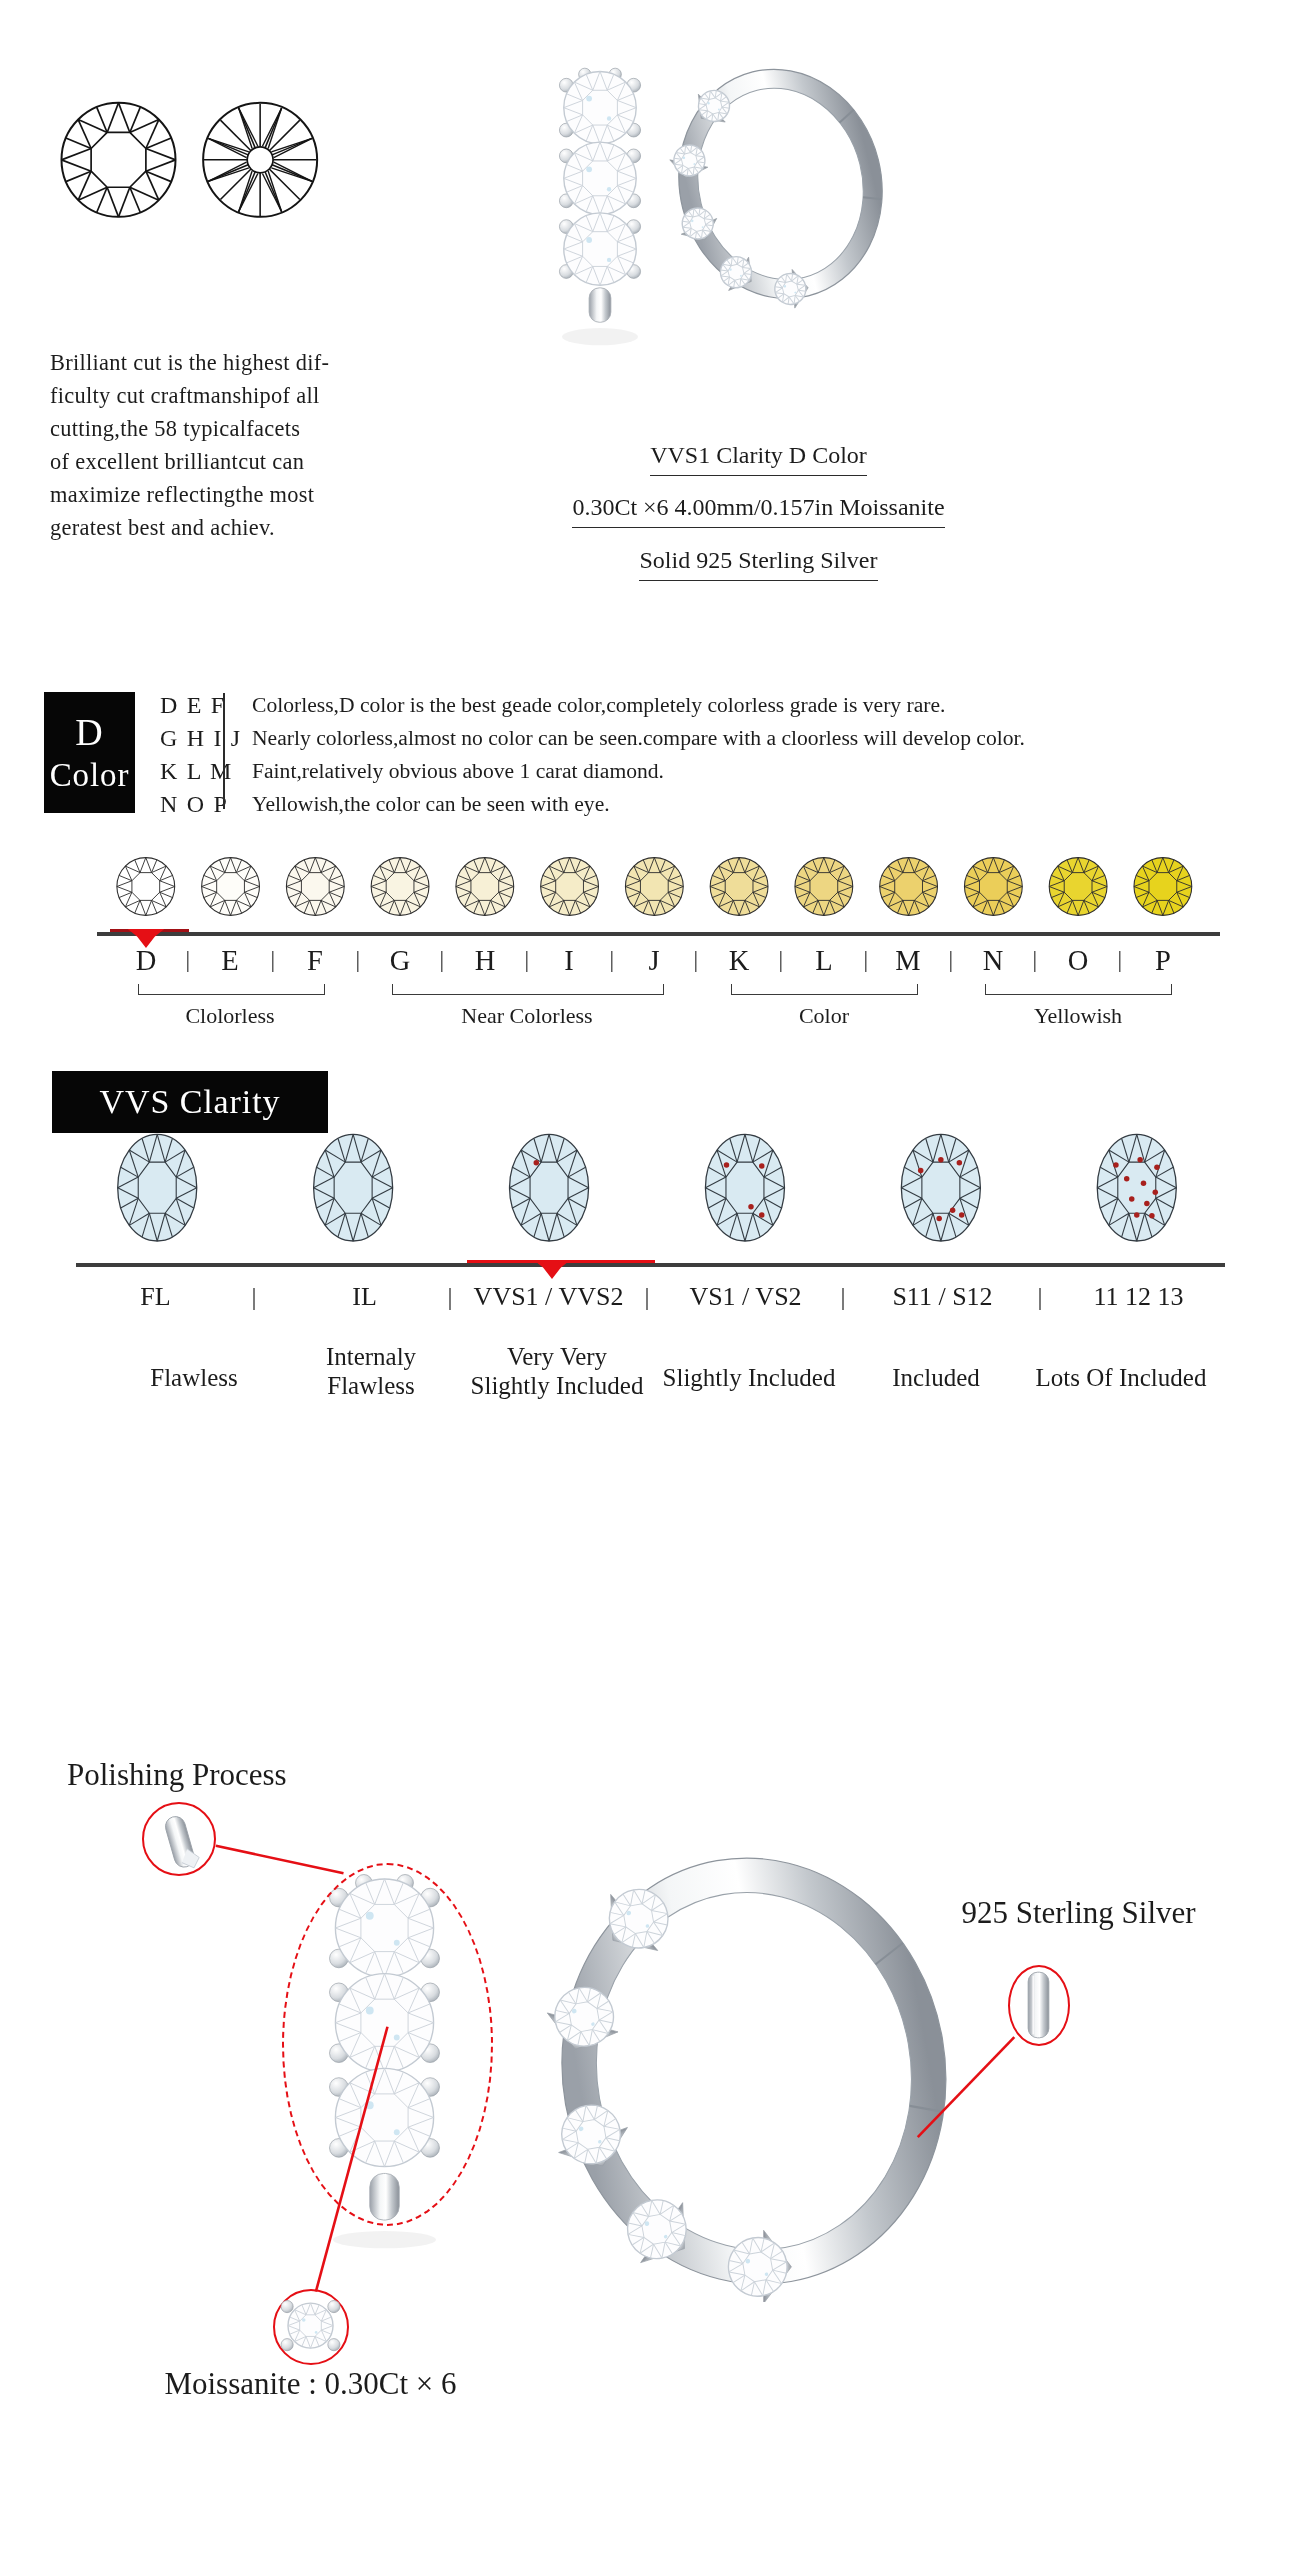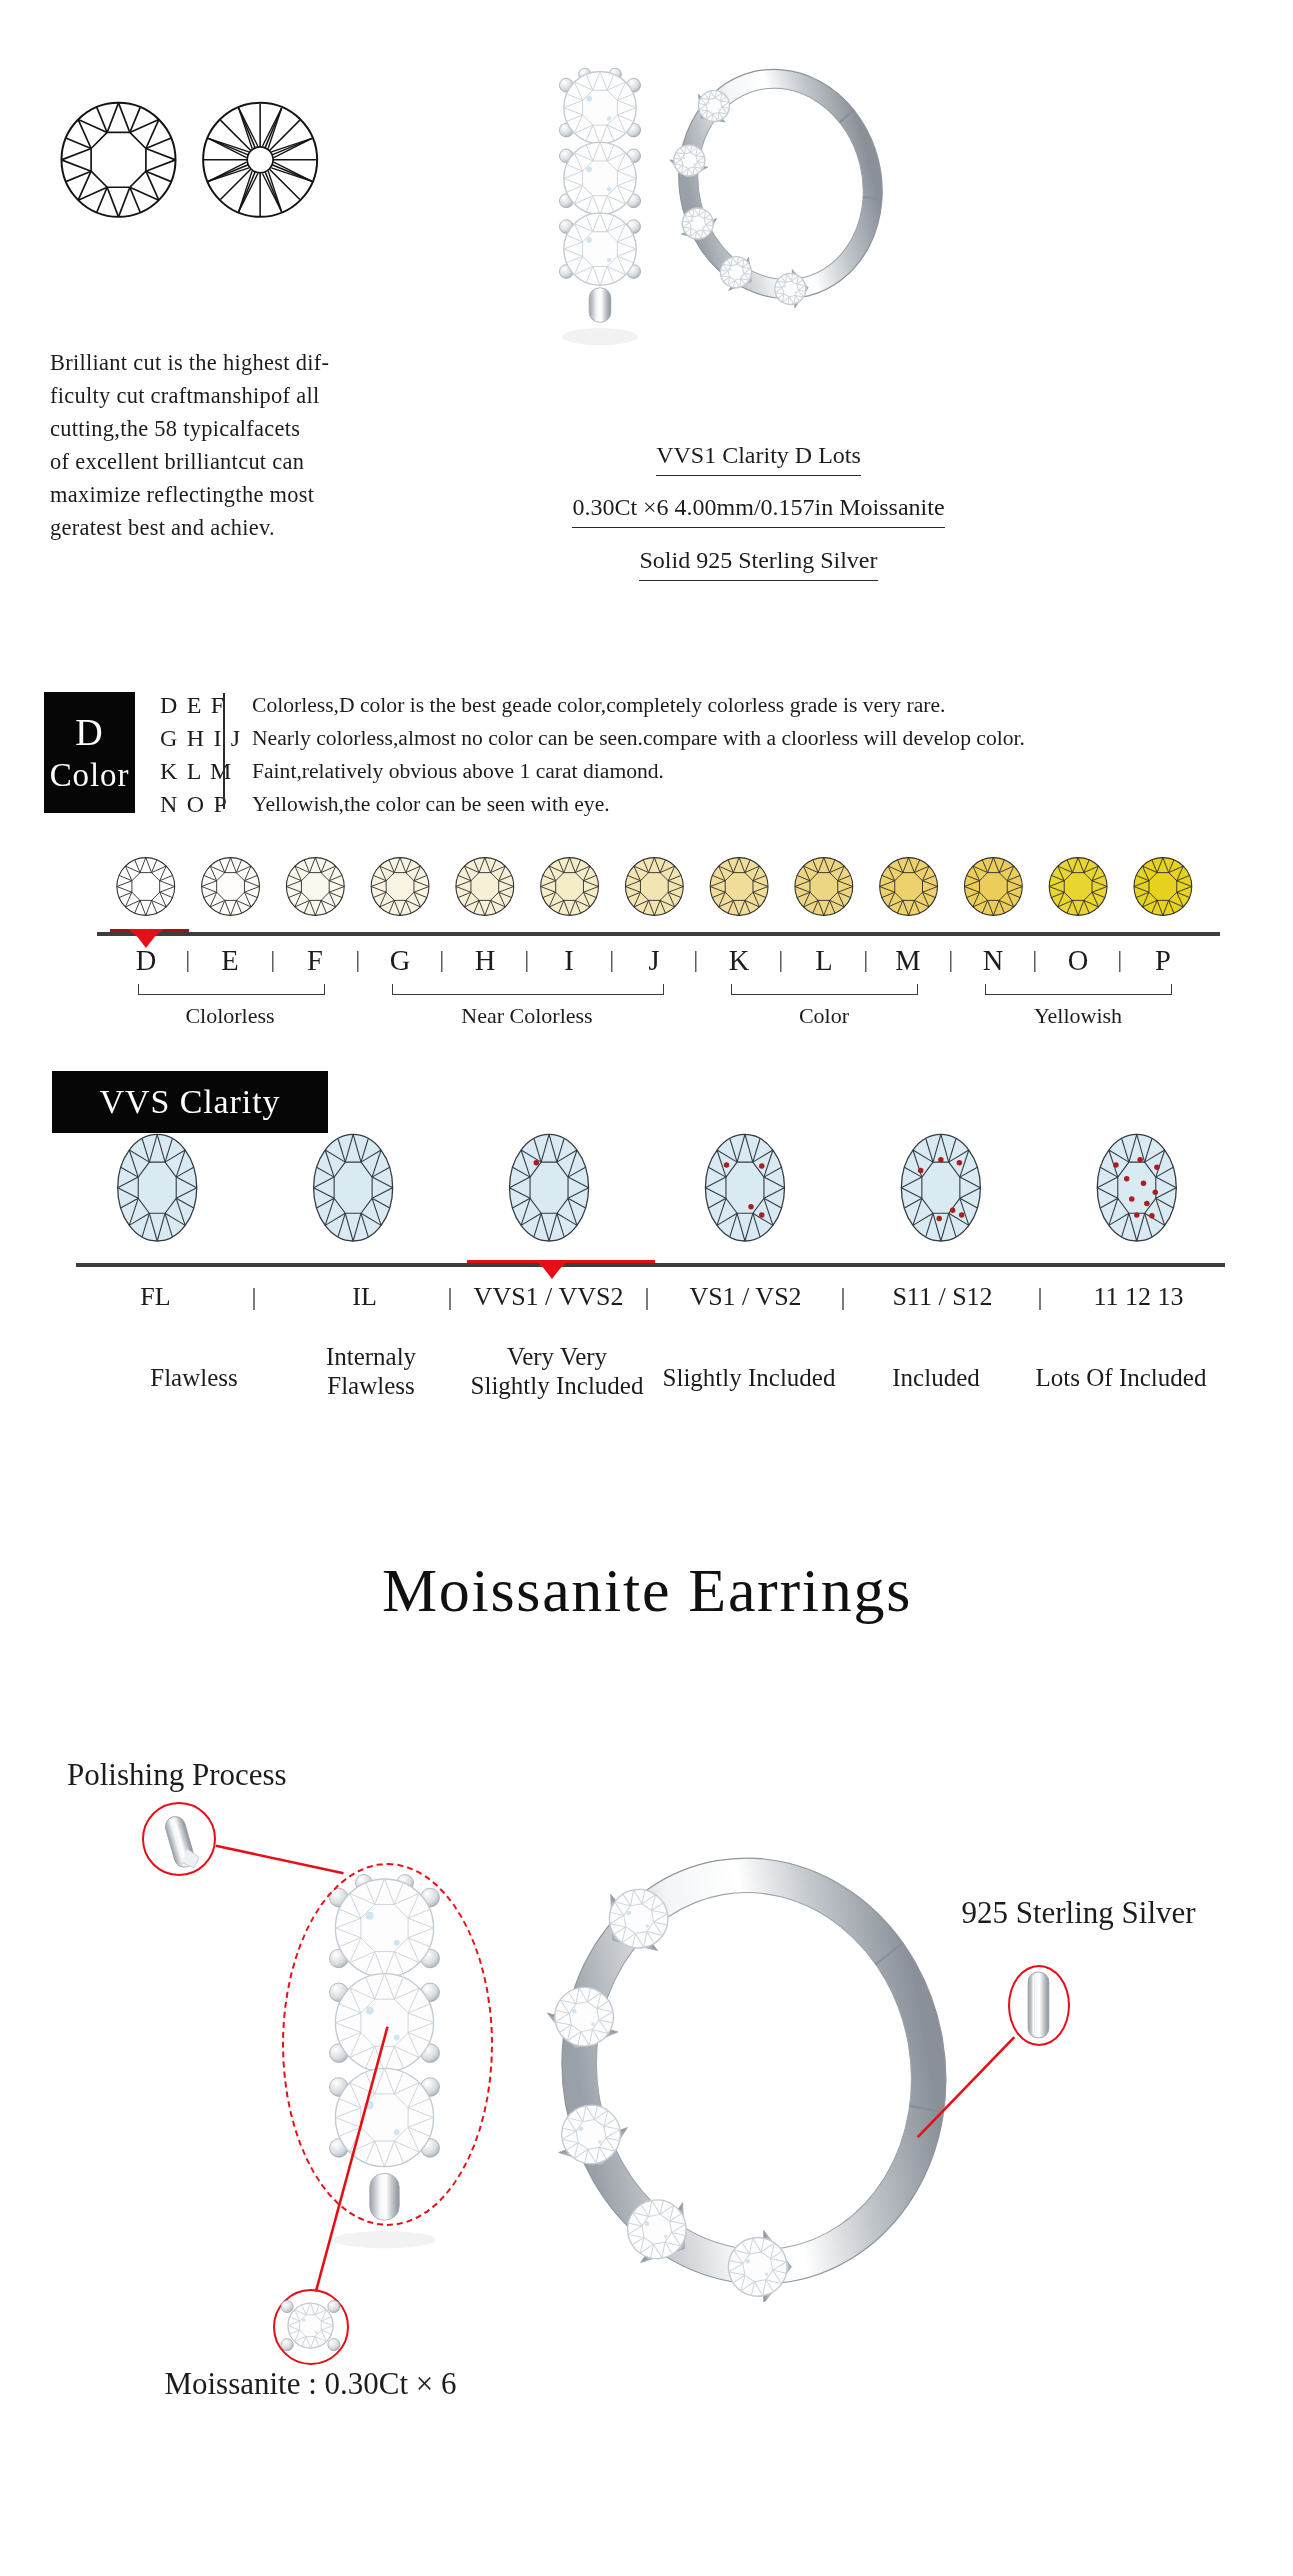--- a/index.html
+++ b/index.html
@@ -426,21 +426,21 @@
           <line x1="94.72792206135779" y1="32.75095327315623" x2="90.64751242430559" y2="41.89695840757685" stroke="#ccd3da" stroke-width="1.1"></line>
           <line x1="94.72792206135779" y1="32.75095327315623" x2="85.58191692693718" y2="36.83136291020844" stroke="#ccd3da" stroke-width="1.1"></line>
           <line x1="98.6298315852031" y1="38.59057355194248" x2="90.64751242430559" y2="41.89695840757685" stroke="#ccd3da" stroke-width="1.1"></line>
           <circle cx="76.59999999999994" cy="40.978875334514086" r="1.44" fill="#cfe6f2"></circle>
           <circle cx="86.49999999999994" cy="50.878875334514085" r="1.08" fill="#cfe6f2"></circle>
         </g>
       </g>
     </svg>
 
   <div id="summary" class="abs">
-      <div class="summary-line"><span>VVS1 Clarity D Lots</span></div>
+      <div class="summary-line"><span>VVS1 Clarity D Color</span></div>
       <div class="summary-line"><span>0.30Ct ×6 4.00mm/0.157in Moissanite</span></div>
       <div class="summary-line"><span>Solid 925 Sterling Silver</span></div>
     </div>
 
   <div id="badge-dcolor" class="abs badge">
     <div class="l1">D</div>
     <div class="l2">Color</div>
   </div>
   <div id="legend-letters" class="abs">
       <div class="legend-letter">D E F</div>
@@ -1062,21 +1062,20 @@
       <div class="grade-label" style="left: 548px;">VVS1 / VVS2</div>
       <div class="grade-sep" style="left: 647px;">|</div>
       <div class="grade-label" style="left: 745px;">VS1 / VS2</div>
       <div class="grade-sep" style="left: 843px;">|</div>
       <div class="grade-label" style="left: 942px;">S11 / S12</div>
       <div class="grade-sep" style="left: 1040px;">|</div>
       <div class="grade-label" style="left: 1138px;">11 12 13</div>
     </div>
   <div id="clarity-descs"></div>
 
-  <div id="main-title" class="abs">Moissanite Earrings</div>
 
   <div class="abs annot" style="left:67px;top:1756px;">Polishing Process</div>
 
   <div class="red-circle" style="left:142px;top:1802px;width:74px;height:74px;">
     <svg id="polish-detail" width="69" height="69" viewBox="0 0 80 80">
         <defs>
           <linearGradient id="v5" x1="0" y1="0" x2="1" y2="0">
             <stop offset="0%" stop-color="#9aa0a8"></stop>
             <stop offset="35%" stop-color="#f4f6f7"></stop>
             <stop offset="55%" stop-color="#ffffff"></stop>

